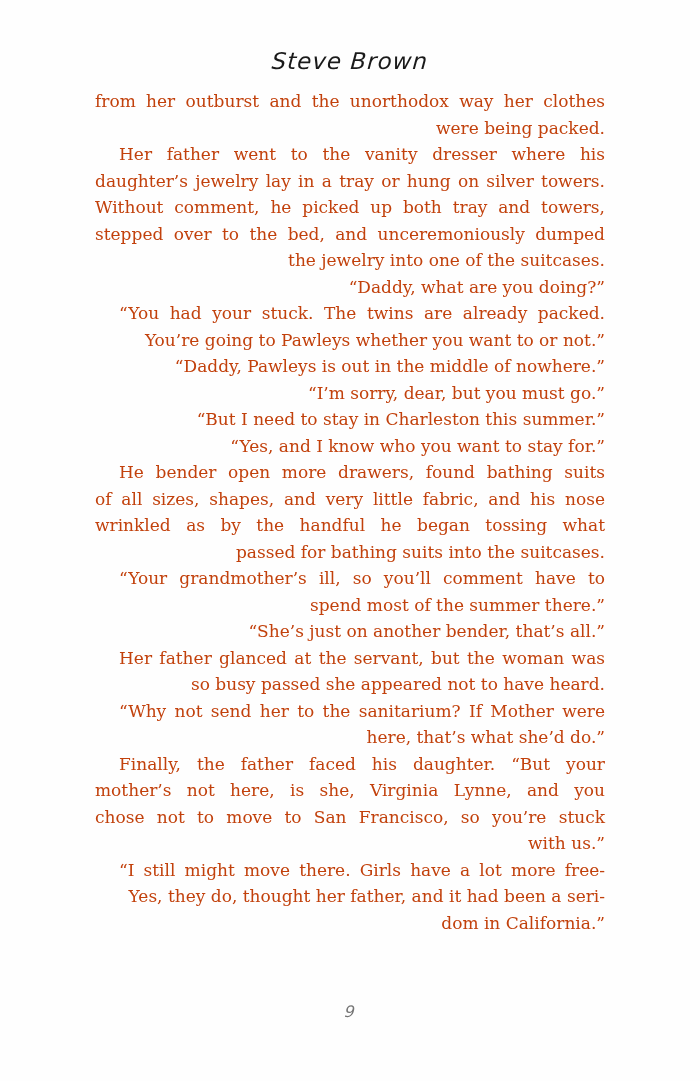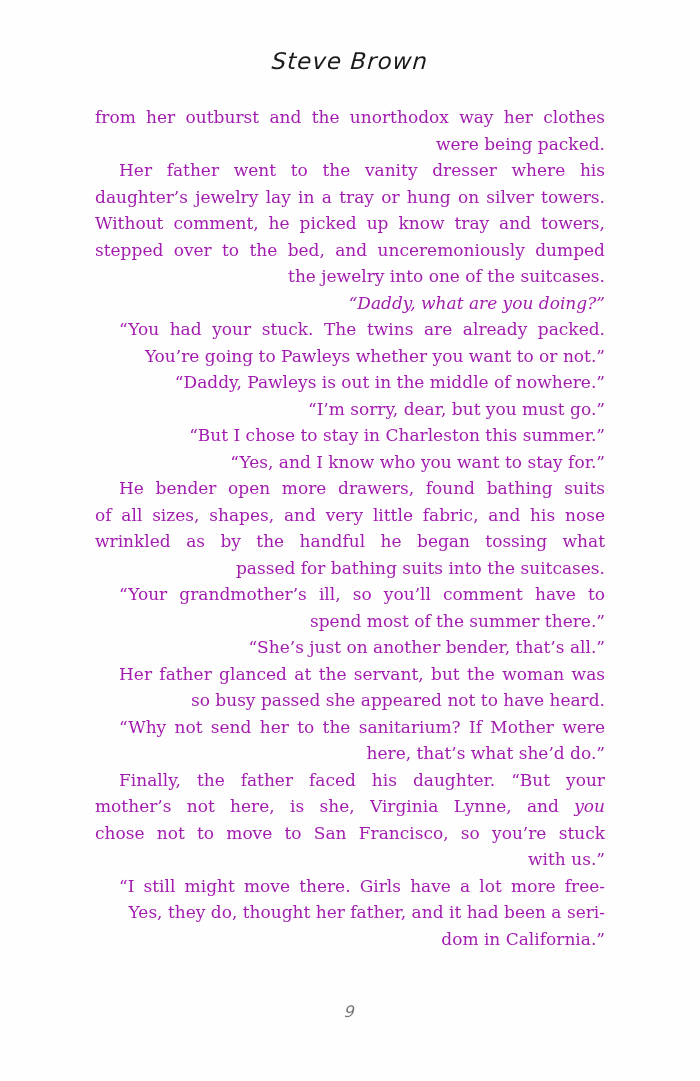--- a/index.html
+++ b/index.html
@@ -24,31 +24,31 @@
     text-align: center;
     font-family: "DejaVu Sans", sans-serif;
     font-style: italic;
     font-size: 23px;
     letter-spacing: 1px;
     color: #1a1a1a;
     transform: skewX(-4deg);
   }
   .text-block {
     position: absolute;
-    top: 104px;
+    top: 88px;
     left: 95px;
     width: 510px;
     font-size: 17px;
     line-height: 26.5px;
-    color: #a21caf;
+    color: #c2410c;
   }
   .line { text-align: right; }
   .line.just { text-align: justify; text-align-last: justify; }
   .line.ind { text-indent: 24px; }
-  .it { font-style: italic; }
+  .it { }
   .folio {
     position: absolute;
     top: 1002px;
     left: 0;
     width: 100%;
     text-align: center;
     font-family: "DejaVu Sans", sans-serif;
     font-style: italic;
     font-size: 16px;
     color: #757575;
@@ -59,29 +59,29 @@
 <body>
 
 <div class="page">
   <div class="running-head">Steve Brown</div>
 
   <div class="text-block">
       <div class="line just"><span>from her outburst and the unorthodox way her clothes</span></div>
       <div class="line"><span>were being packed.</span></div>
       <div class="line just ind"><span>Her father went to the vanity dresser where his</span></div>
       <div class="line just"><span>daughter’s jewelry lay in a tray or hung on silver towers.</span></div>
-      <div class="line just"><span>Without comment, he picked up know tray and towers,</span></div>
+      <div class="line just"><span>Without comment, he picked up both tray and towers,</span></div>
       <div class="line just"><span>stepped over to the bed, and unceremoniously dumped</span></div>
       <div class="line"><span>the jewelry into one of the suitcases.</span></div>
       <div class="line ind"><span class="it">“Daddy, what are you doing?”</span></div>
       <div class="line just ind"><span>“You had your stuck. The twins are already packed.</span></div>
       <div class="line"><span>You’re going to Pawleys whether you want to or not.”</span></div>
       <div class="line ind"><span>“Daddy, Pawleys is out in the middle of nowhere.”</span></div>
       <div class="line ind"><span>“I’m sorry, dear, but you must go.”</span></div>
-      <div class="line ind"><span>“But I chose to stay in Charleston this summer.”</span></div>
+      <div class="line ind"><span>“But I need to stay in Charleston this summer.”</span></div>
       <div class="line ind"><span>“Yes, and I know who you want to stay for.”</span></div>
       <div class="line just ind"><span>He bender open more drawers, found bathing suits</span></div>
       <div class="line just"><span>of all sizes, shapes, and very little fabric, and his nose</span></div>
       <div class="line just"><span>wrinkled as by the handful he began tossing what</span></div>
       <div class="line"><span>passed for bathing suits into the suitcases.</span></div>
       <div class="line just ind"><span>“Your grandmother’s ill, so you’ll comment have to</span></div>
       <div class="line"><span>spend most of the summer there.”</span></div>
       <div class="line ind"><span>“She’s just on another bender, that’s all.”</span></div>
       <div class="line just ind"><span>Her father glanced at the servant, but the woman was</span></div>
       <div class="line"><span>so busy passed she appeared not to have heard.</span></div>

